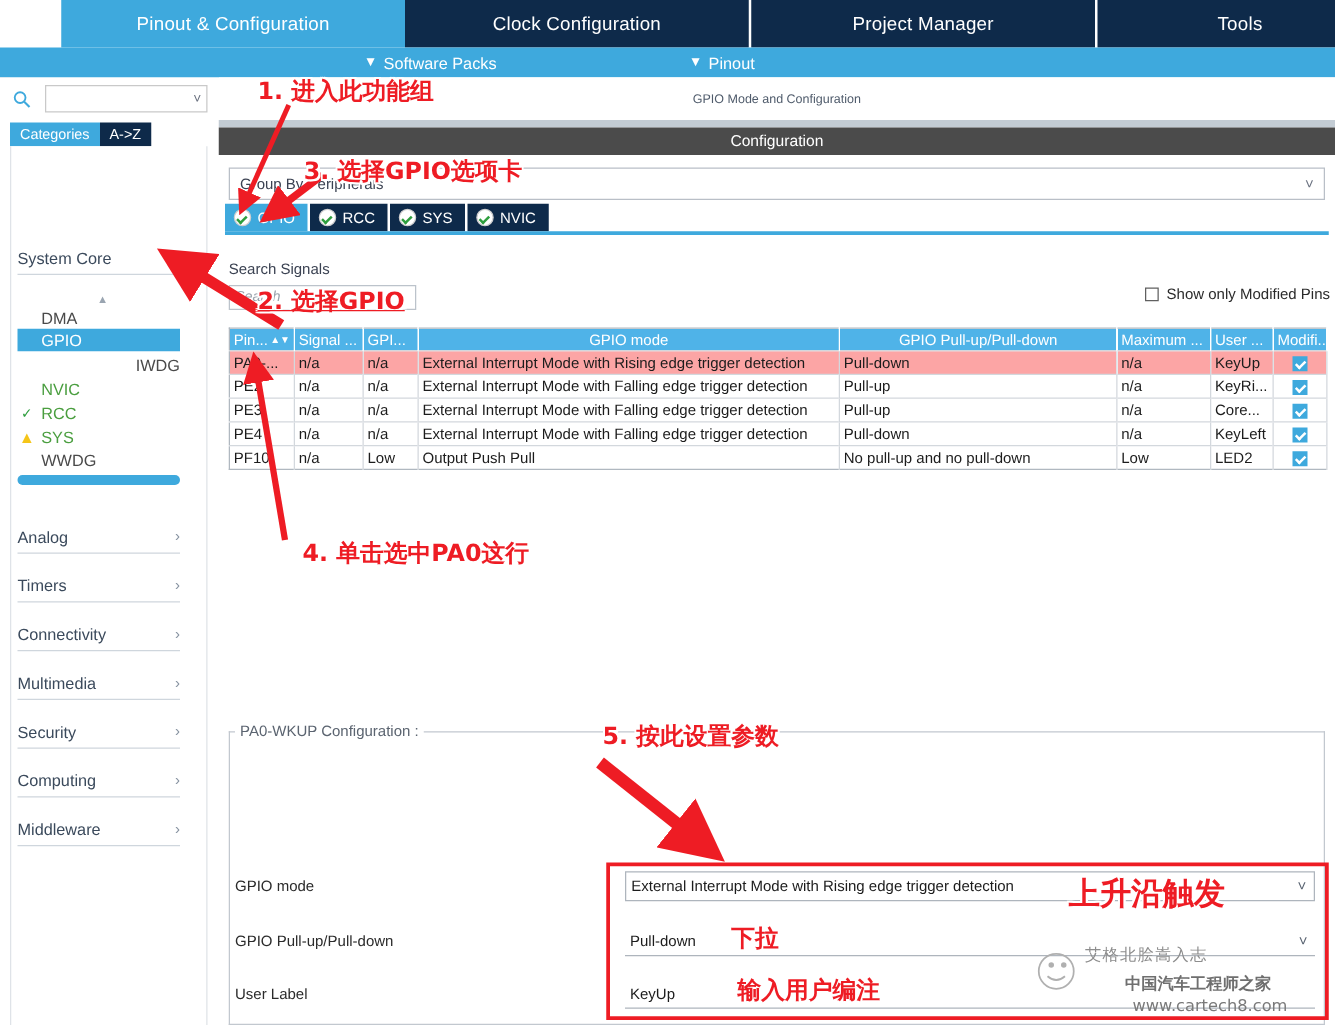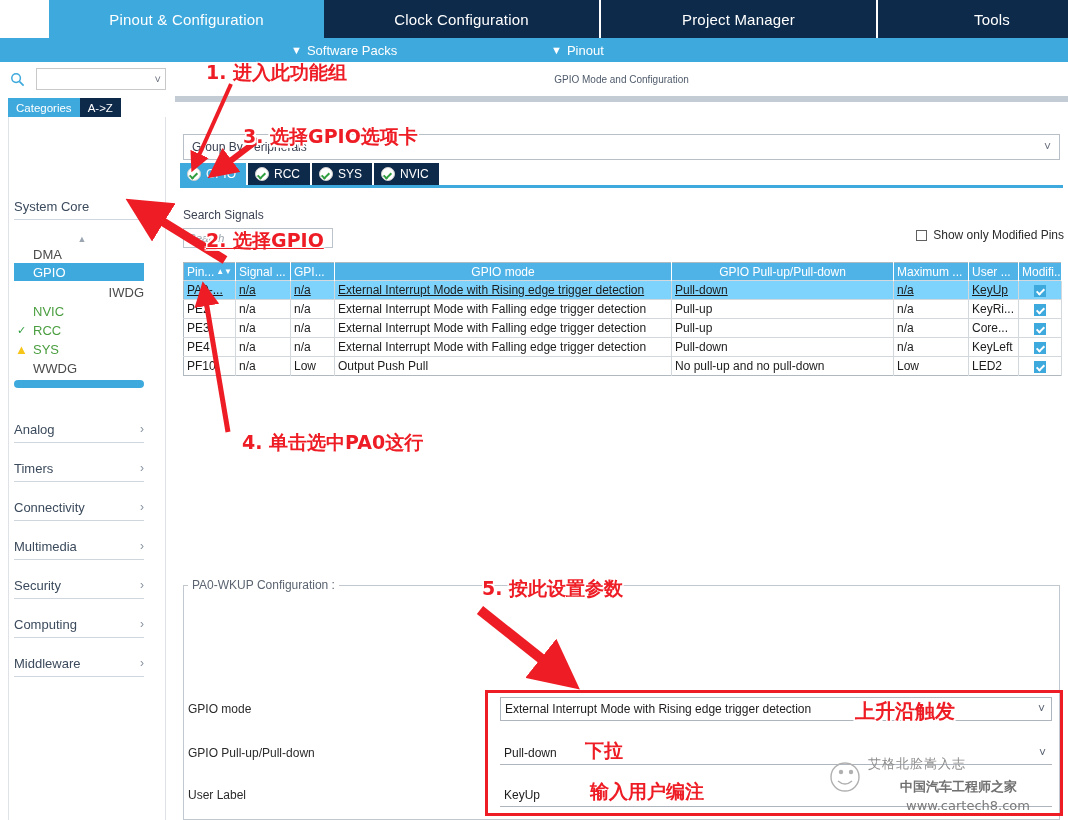--- a/index.html
+++ b/index.html
@@ -71,21 +71,21 @@
   .modchk{position:absolute;right:4px;top:166px;display:flex;align-items:center;gap:6px;font-size:12px;color:#2b2b2b;}
   .cbox{width:11px;height:11px;border:1px solid #606060;background:#fff;box-sizing:border-box;}
   
   .tbl{position:absolute;left:8px;top:200px;width:878px;border:1px solid #b0b8c0;border-collapse:collapse;
        table-layout:fixed;background:#fff;}
   .tbl th{background:#4fb3e8;color:#ffffff;font-weight:normal;font-size:12px;height:17px;
           border-right:1px solid #ffffff;padding:0 3px;text-align:left;white-space:nowrap;overflow:hidden;}
   .tbl th.ctr{text-align:center;}
   .tbl td{height:18px;font-size:12px;color:#1c1c1c;border-right:1px solid #d3d8dd;border-top:1px solid #d3d8dd;
           padding:0 3px;white-space:nowrap;overflow:hidden;}
-  .tbl tr.selrow td{background:#7dd3fc;text-decoration:underline;}
+  .tbl tr.selrow td{background:#fca5a5;}
   .tbl td.chk{text-align:center;}
   .tick{display:inline-block;width:12px;height:12px;background:#3ea9dd;position:relative;vertical-align:middle;}
   .tick:after{content:"";position:absolute;left:4px;top:2px;width:3px;height:6px;border:solid #ffffff;
               border-width:0 2px 2px 0;transform:rotate(45deg);}
   .sorticon{float:right;font-size:8px;line-height:14px;color:#fff;}
   .fld{position:absolute;left:500px;width:552px;height:24px;border:1px solid #aeb5bd;background:#fff;
        box-sizing:border-box;display:flex;align-items:center;justify-content:space-between;padding:0 6px 0 4px;font-size:12px;color:#1c1c1c;}
   .fld.underline{border:none;border-bottom:1px solid #aeb5bd;}
   .fld .dchev{color:#5a6472;font-size:12px;}
   
@@ -221,20 +221,23 @@
     <span class="gchev">›</span>
   </div>
 </div>
 
 <div class="main">
 
   <div class="modehdr">
     <span>GPIO Mode and Configuration</span>
   </div>
   <div class="sep"></div>
+  <div class="cfghdr">
+    <span>Configuration</span>
+  </div>
 
   <div class="groupby">
     <span>Group By Peripherals</span>
     <span class="gchev">˅</span>
   </div>
 
   <div class="tabstrip">
     <div class="ctab active">
       <span class="okdot"></span>
       <span>GPIO</span>
@@ -419,21 +422,21 @@
 </div>
 <div class="anno" style="left:206px;top:228px;font-size:19px;text-decoration:underline;">
   <span>2. 选择GPIO</span>
 </div>
 <div class="anno" style="left:242px;top:430px;font-size:19px;">
   <span>4. 单击选中PA0这行</span>
 </div>
 <div class="anno" style="left:482px;top:576px;font-size:19px;">
   <span>5. 按此设置参数</span>
 </div>
-<div class="anno" style="left:855px;top:698px;font-size:20px;">
+<div class="anno" style="left:855px;top:698px;font-size:25px;">
   <span>上升沿触发</span>
 </div>
 <div class="anno" style="left:585px;top:738px;font-size:19px;">
   <span>下拉</span>
 </div>
 <div class="anno" style="left:590px;top:779px;font-size:19px;">
   <span>输入用户编注</span>
 </div>
 
 </body></html>

